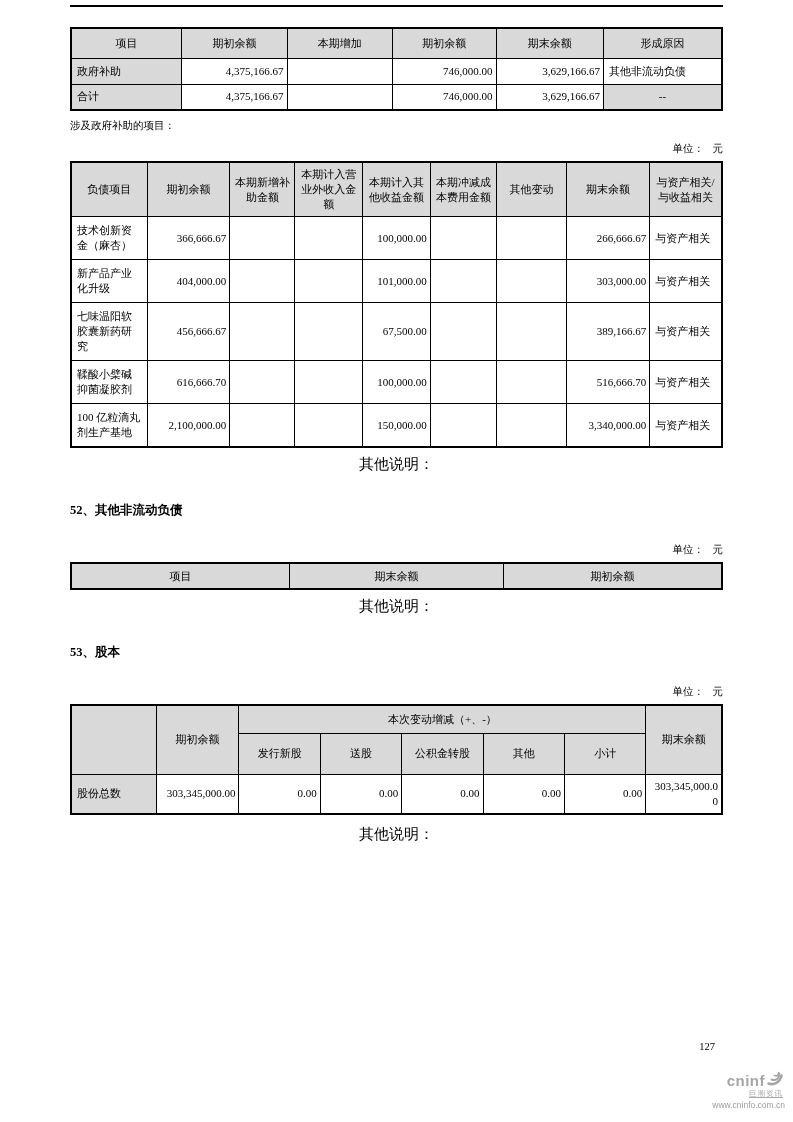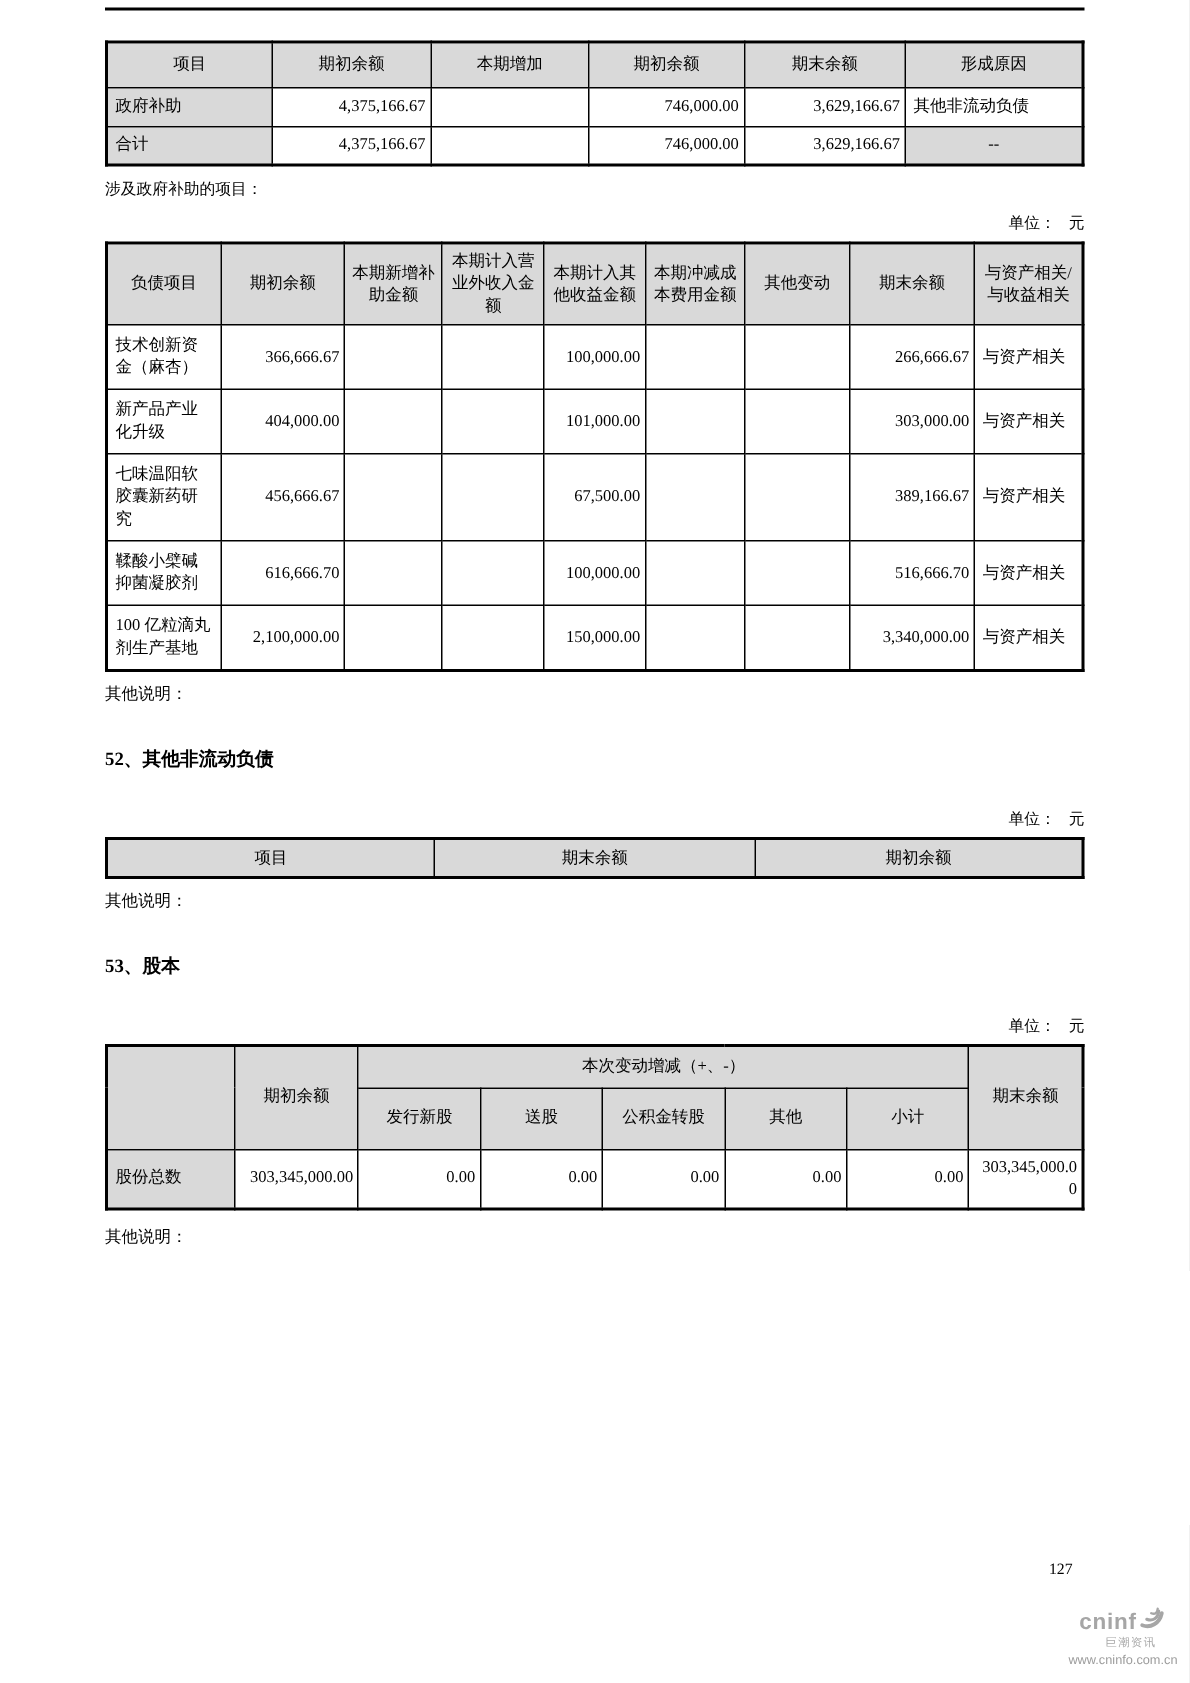--- a/index.html
+++ b/index.html
@@ -23,33 +23,33 @@
   td.ctr { text-align:center; }
 
   .tbl-grant { margin-top:20px; }
   .tbl-grant tr { height:26px; }
   .tbl-grant tr.hrow { height:30px; }
 
   .caption { font-size:10.5px; margin-top:8px; }
   .unit { font-size:10.5px; text-align:right; margin-top:9px; word-spacing:6px; }
   .tbl { margin-top:5px; }
   .tbl-projects td { padding-top:6px; padding-bottom:6px; }
-  .note { font-size:11px; margin-top:7px; }
+  .note { font-size:15px; margin-top:7px;text-align:center; }
   .sec-title { font-size:12.5px; font-weight:bold; margin-top:28px; }
   .tbl-onerow tr { height:26px; }
   .tbl-capital tr.grp { height:28px; }
   .tbl-capital tr.sub { height:41px; }
   .tbl-capital tr.dat { height:28px; }
 
   .page-number { position:absolute; top:1041px; right:78px; font-size:10.5px; }
   .logo { position:absolute; top:1070px; right:8px; text-align:right;
           font-family:"Liberation Sans","DejaVu Sans",sans-serif; color:#a6a6a6; }
-  .logo-brand-line { display:flex; align-items:center; justify-content:center; gap:1px; }
+  .logo-brand-line { display:flex; align-items:center; justify-content:flex-end; gap:1px; }
   .logo-brand { font-size:15px; font-weight:bold; letter-spacing:0.5px; color:#a6a6a6; }
-  .logo-cn { font-size:7.5px; margin-top:-2px; margin-right:14px; letter-spacing:1px; }
+  .logo-cn { font-size:7.5px; margin-top:-2px; margin-right:2px; letter-spacing:1px;text-decoration:underline; }
   .logo-url { font-size:8.5px; margin-top:1px; color:#9c9c9c;text-align:center; }
 </style>
 </head>
 <body>
 
 <div class="page">
   <div class="content">
 
     <div class="header-rule"></div>
 

